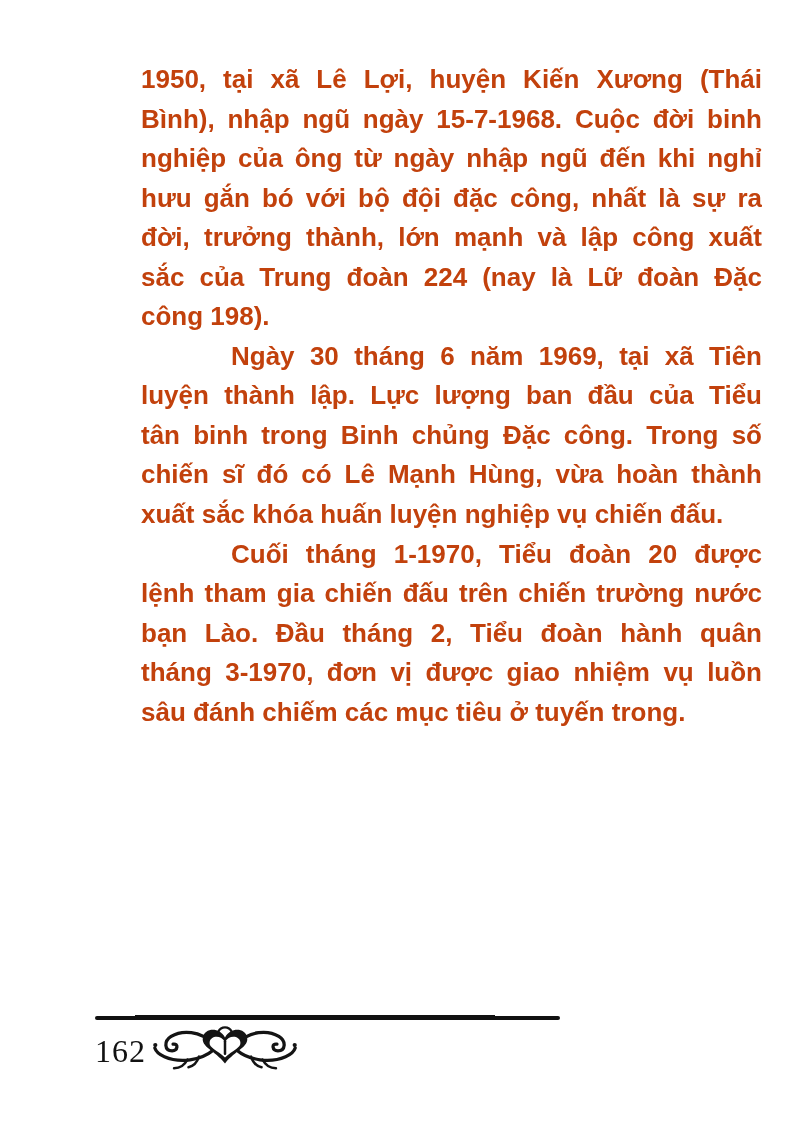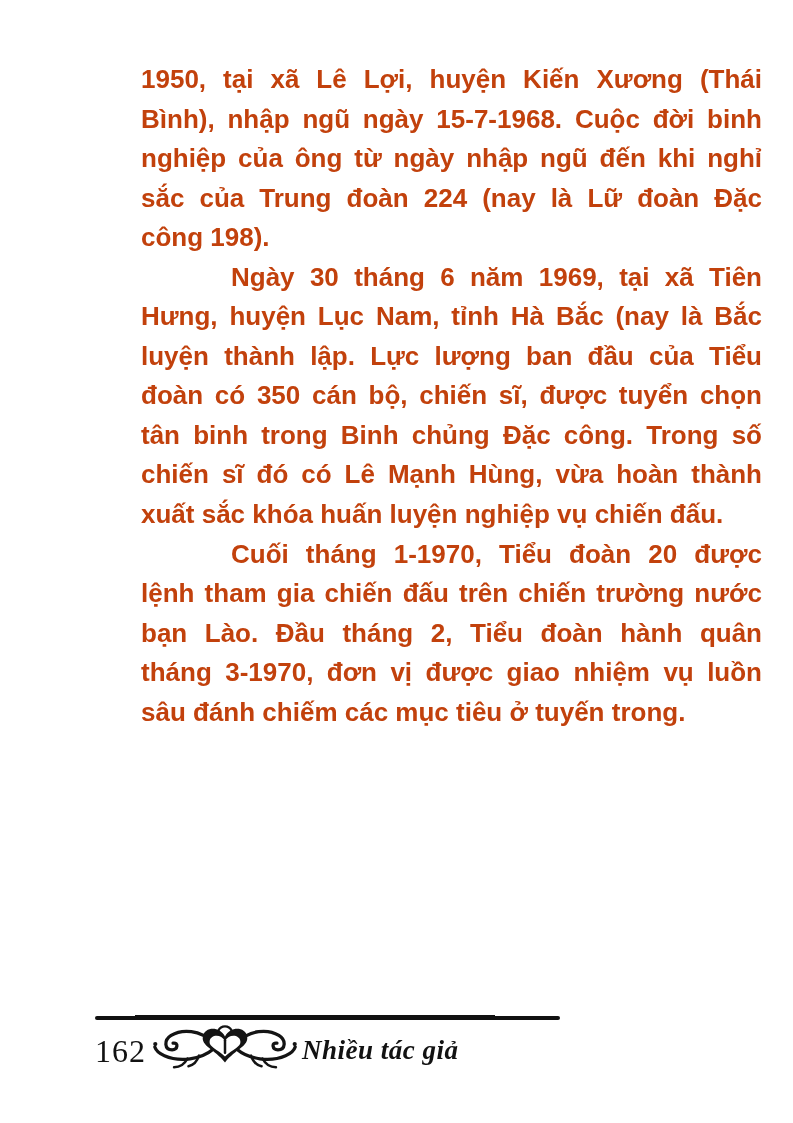--- a/index.html
+++ b/index.html
@@ -51,21 +51,21 @@
     position:absolute;
     left:40px;top:-1px;
     width:360px;height:2px;
     background:#111111;
   }
   .footer-row{
     position:absolute;
     left:95px;top:1024px;
     height:48px;
     display:flex;
-    align-items:flex-end;
+    align-items:center;
   }
   .page-number{
     font-family:"Liberation Serif","DejaVu Serif",serif;
     font-size:32px;
     font-weight:400;
     letter-spacing:1px;
     color:#121212;
     line-height:48px;
     transform:translateY(3px);
   }
@@ -89,29 +89,29 @@
 <body>
 
 <div class="page">
 
   <main class="textblock">
 
     <section>
       <div class="line">1950, tại xã Lê Lợi, huyện Kiến Xương (Thái</div>
       <div class="line">Bình), nhập ngũ ngày 15-7-1968. Cuộc đời binh</div>
       <div class="line">nghiệp của ông từ ngày nhập ngũ đến khi nghỉ</div>
+      <div class="line">hưu gắn bó với bộ đội đặc công, nhất là sự ra</div>
+      <div class="line">đời, trưởng thành, lớn mạnh và lập công xuất</div>
       <div class="line">sắc của Trung đoàn 224 (nay là Lữ đoàn Đặc</div>
       <div class="line last">công 198).</div>
     </section>
 
     <section>
       <div class="line indent">Ngày 30 tháng 6 năm 1969, tại xã Tiên</div>
-      <div class="line">Hưng, huyện Lục Nam, tỉnh Hà Bắc (nay là Bắc</div>
       <div class="line">luyện thành lập. Lực lượng ban đầu của Tiểu</div>
-      <div class="line">đoàn có 350 cán bộ, chiến sĩ, được tuyển chọn</div>
       <div class="line">tân binh trong Binh chủng Đặc công. Trong số</div>
       <div class="line">chiến sĩ đó có Lê Mạnh Hùng, vừa hoàn thành</div>
       <div class="line last">xuất sắc khóa huấn luyện nghiệp vụ chiến đấu.</div>
     </section>
 
     <section>
       <div class="line indent">Cuối tháng 1-1970, Tiểu đoàn 20 được</div>
       <div class="line">lệnh tham gia chiến đấu trên chiến trường nước</div>
       <div class="line">bạn Lào. Đầu tháng 2, Tiểu đoàn hành quân</div>
       <div class="line">tháng 3-1970, đơn vị được giao nhiệm vụ luồn</div>
@@ -144,16 +144,15 @@
         </g>
         <circle cx="2.5" cy="23" r="2.2" fill="#141414"></circle>
       </g>
 
       <path d="M75,15 C69,4 54,5 52,15 C50,25 64,28 75,42 C86,28 100,25 98,15 C96,5 81,4 75,15 Z" fill="#141414"></path>
       <path d="M75,20 C71,12 60,13 59,20 C58,26 67,28 75,36 C83,28 92,26 91,20 C90,13 79,12 75,20 Z" fill="#ffffff"></path>
       <path d="M75,19 L75,32" stroke="#141414" stroke-width="2.6" stroke-linecap="round"></path>
       <path d="M68,9 C71,3 79,3 82,9" fill="none" stroke="#141414" stroke-width="2.4" stroke-linecap="round"></path>
     </svg>
 
-    <span class="author-label">Nhiều tác giả</span>
   </footer>
 
 </div>
 
 </body></html>

